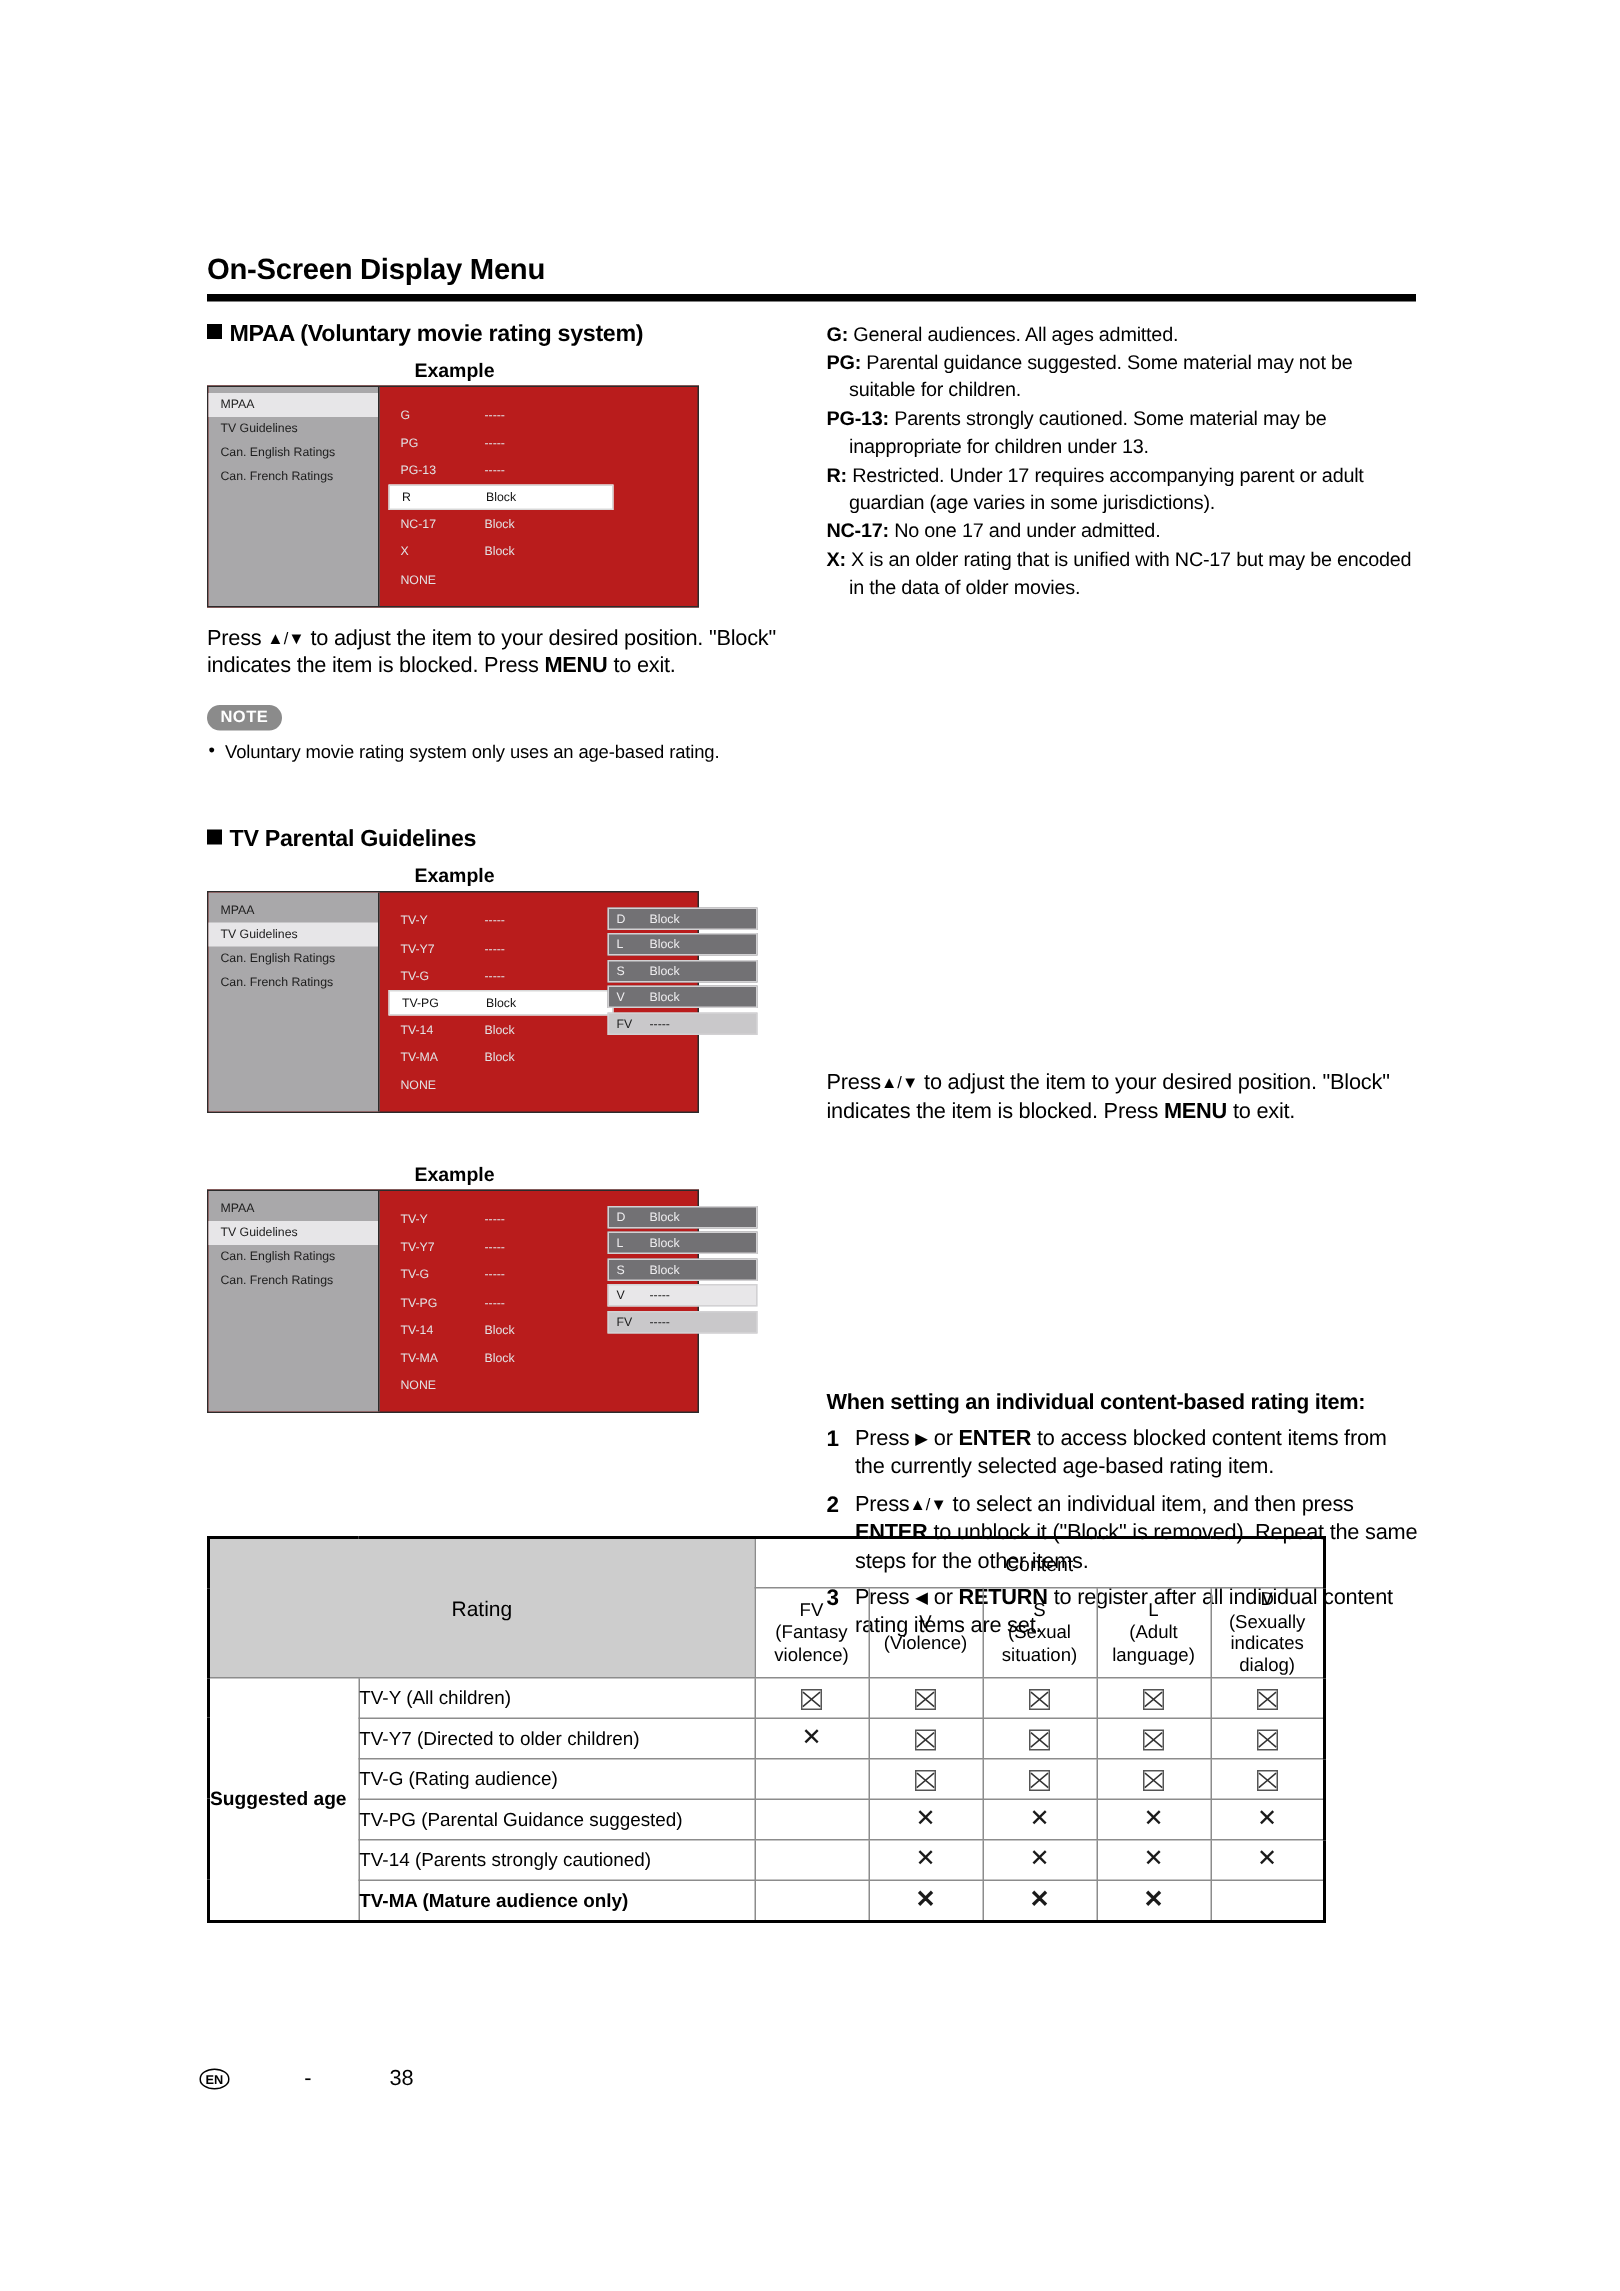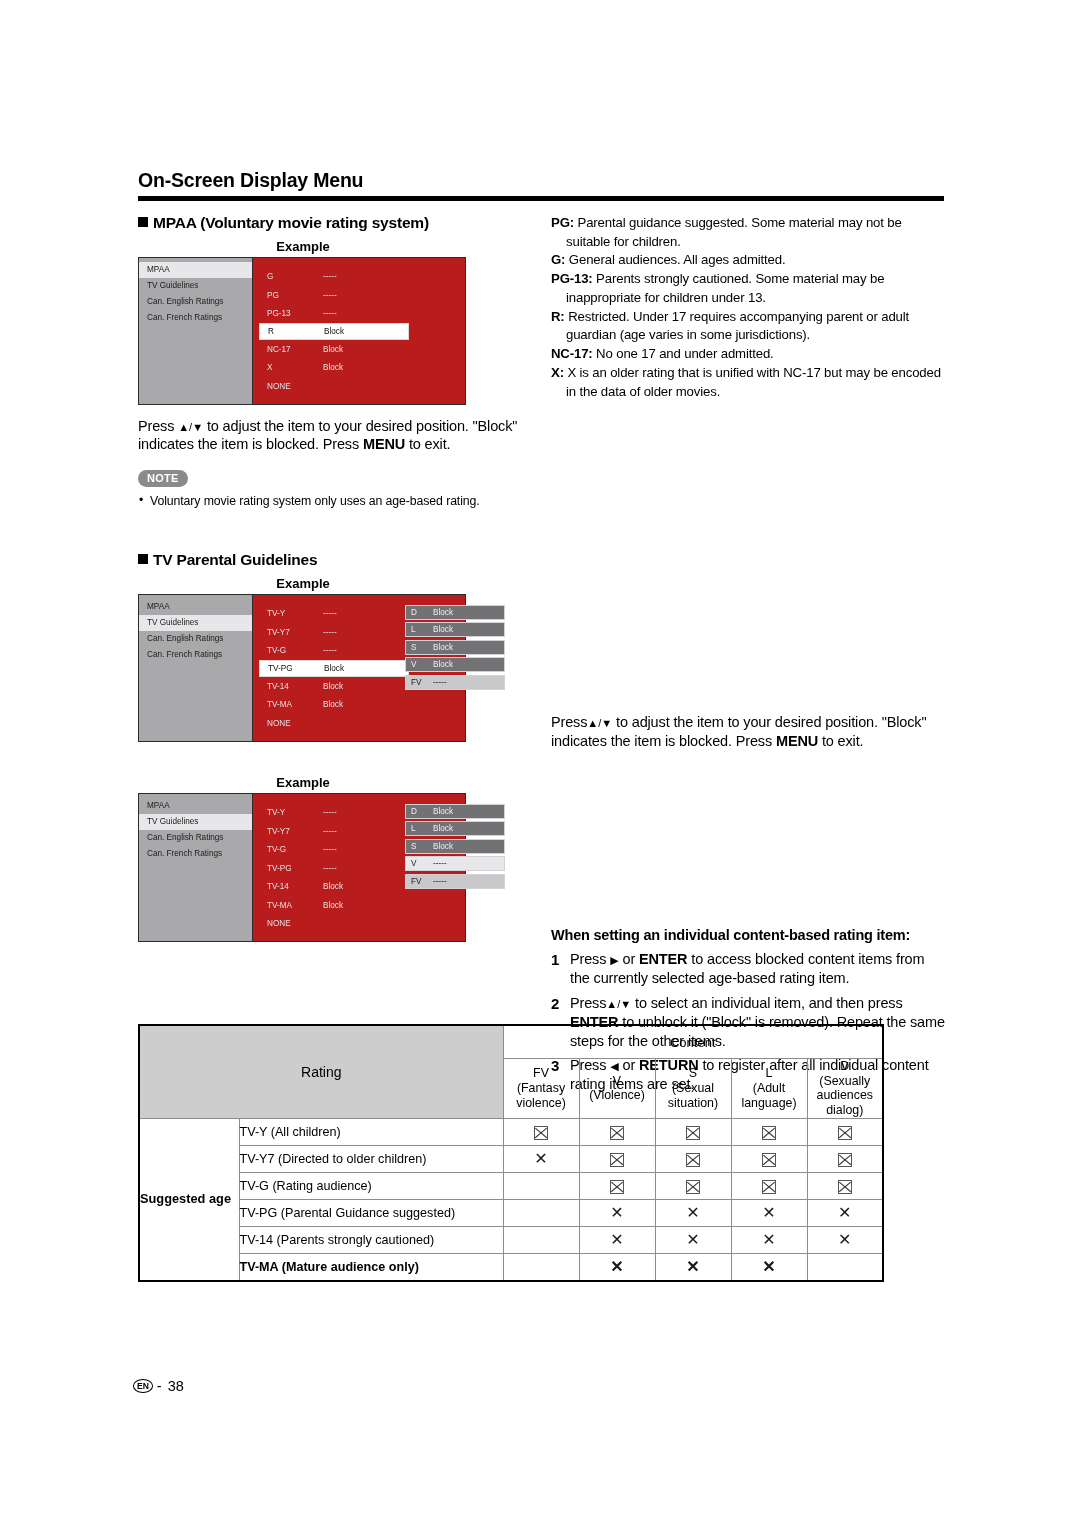--- a/index.html
+++ b/index.html
@@ -345,20 +345,21 @@
     text-align: left;
   }
 
   .footer {
     position: absolute;
     left: 133px;
     top: 1378px;
     font-size: 14.5px;
     display: flex;
     align-items: center;
+    gap: 46px;
   }
   .en-badge {
     display: inline-block;
     border: 1.4px solid #000;
     border-radius: 50%;
     font-size: 8.5px;
     font-weight: bold;
     padding: 1.5px 3px 1.5px 3px;
     line-height: 1;
     margin-right: 4px;
@@ -557,22 +558,22 @@
             <span class="rname">NONE</span>
             <span class="rval"></span>
           </div>
         </div>
     </div>
 
   </div>
 
   <div class="col-right">
     <div class="defs" id="defs-list">
+        <div class="def"><b>G:</b><span> General audiences. All ages admitted.</span></div>
         <div class="def"><b>PG:</b><span> Parental guidance suggested. Some material may not be suitable for children.</span></div>
-        <div class="def"><b>G:</b><span> General audiences. All ages admitted.</span></div>
         <div class="def"><b>PG-13:</b><span> Parents strongly cautioned. Some material may be inappropriate for children under 13.</span></div>
         <div class="def"><b>R:</b><span> Restricted. Under 17 requires accompanying parent or adult guardian (age varies in some jurisdictions).</span></div>
         <div class="def"><b>NC-17:</b><span> No one 17 and under admitted.</span></div>
         <div class="def"><b>X:</b><span> X is an older rating that is unified with NC-17 but may be encoded in the data of older movies.</span></div>
       </div>
 
     <div style="height:312px;"></div>
 
     <div class="para" style="margin-top:0;">
       <span>Press</span><span class="arrows">▲/▼</span><span> to adjust the item to your desired position. "Block" indicates the item is blocked. Press </span><b>MENU</b><span> to exit.</span>
@@ -624,21 +625,21 @@
           <td class="hdr-col">
             <div>S</div>
             <div>(Sexual situation)</div>
           </td>
           <td class="hdr-col">
             <div>L</div>
             <div>(Adult language)</div>
           </td>
           <td class="hdr-col outer-right">
             <div>D</div>
-            <div>(Sexually audiences dialog)</div>
+            <div>(Sexually indicates dialog)</div>
           </td>
         </tr>
         <tr>
           <td class="cell-sug outer-left outer-bottom" rowspan="6">Suggested age</td>
           <td class="cell-age">TV-Y (All children)</td>
           <td class="cell-mark"><span class="boxx"></span></td>
           <td class="cell-mark"><span class="boxx"></span></td>
           <td class="cell-mark"><span class="boxx"></span></td>
           <td class="cell-mark"><span class="boxx"></span></td>
           <td class="cell-mark outer-right"><span class="boxx"></span></td>

